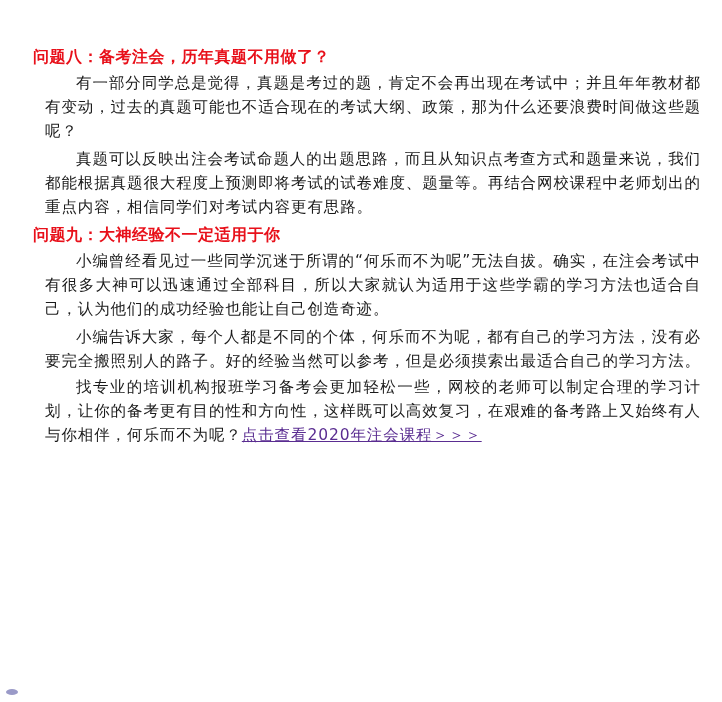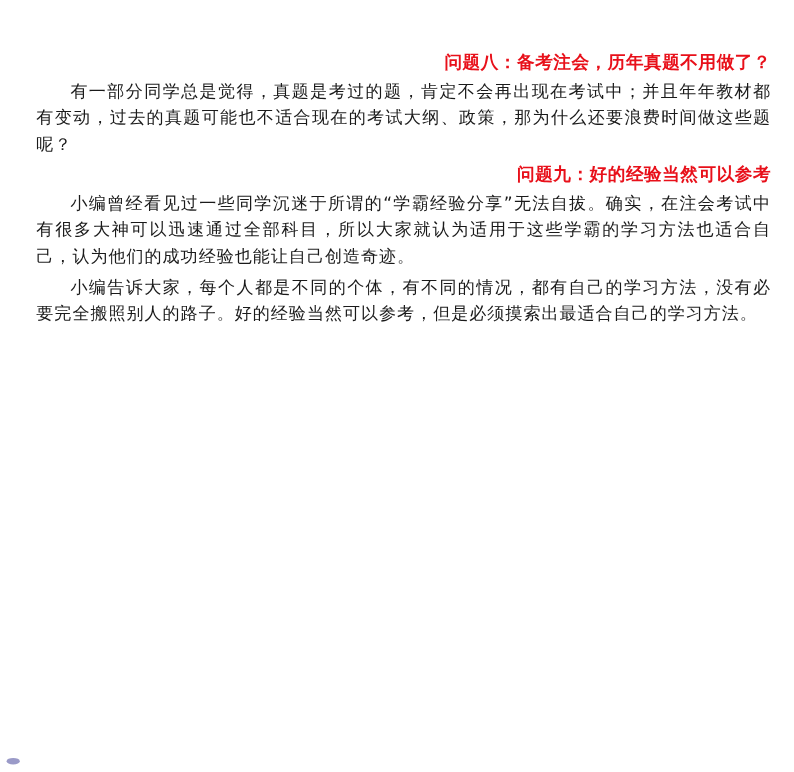--- a/index.html
+++ b/index.html
@@ -1,34 +1,36 @@
 <!DOCTYPE html>
 <html><head>
 <meta charset="utf-8">
 <style>
   html, body { margin: 0; padding: 0; background: #ffffff; }
   body { width: 722px; height: 702px; position: relative; overflow: hidden;
          font-family: "DejaVu Sans", "Liberation Sans", sans-serif; color: #1a1a1a; }
   .content { position: absolute; left: 33px; top: 45px; width: 668px; }
   .heading { color: #e8101a; font-weight: bold; font-size: 16px; line-height: 24px;
-             margin: 0; letter-spacing: 0.5px; text-align: right; }
-  .para { font-size: 15.5px; line-height: 24px; margin: 0 0 4px 0; text-indent: 31px;
+             margin: 0; letter-spacing: 0.5px; }
+  .para { font-size: 15.5px; line-height: 24px; margin: 0 0 4px 12px; text-indent: 31px;
           text-align: justify; letter-spacing: 0.9px; }
   .para.p-last { margin-bottom: 2px; }
   .h8 { margin-bottom: 2px; }
   .link { color: #5a2d91; text-decoration: underline; cursor: pointer; }
   .dot { position: absolute; left: 6px; top: 689px; width: 12px; height: 6px;
          border-radius: 50%; background: #9a9ac8; }
 </style>
 </head>
 <body>
 
 <div class="content">
   <h3 class="heading h8">问题八：备考注会，历年真题不用做了？</h3>
   <p class="para">有一部分同学总是觉得，真题是考过的题，肯定不会再出现在考试中；并且年年教材都有变动，过去的真题可能也不适合现在的考试大纲、政策，那为什么还要浪费时间做这些题呢？</p>
+  <p class="para">真题可以反映出注会考试命题人的出题思路，而且从知识点考查方式和题量来说，我们都能根据真题很大程度上预测即将考试的试卷难度、题量等。再结合网校课程中老师划出的重点内容，相信同学们对考试内容更有思路。</p>
 
-  <h3 class="heading h8">问题九：好的经验当然可以参考</h3>
-  <p class="para">小编曾经看见过一些同学沉迷于所谓的“学霸经验分享”无法自拔。确实，在注会考试中有很多大神可以迅速通过全部科目，所以大家就认为适用于这些学霸的学习方法也适合自己，认为他们的成功经验也能让自己创造奇迹。</p>
-  <p class="para p-last">小编告诉大家，每个人都是不同的个体，有不同的情况，都有自己的学习方法，没有必要完全搬照别人的路子。好的经验当然可以参考，但是必须摸索出最适合自己的学习方法。</p>
+  <h3 class="heading h8">问题九：大神经验不一定适用于你</h3>
+  <p class="para">小编曾经看见过一些同学沉迷于所谓的“何乐而不为呢”无法自拔。确实，在注会考试中有很多大神可以迅速通过全部科目，所以大家就认为适用于这些学霸的学习方法也适合自己，认为他们的成功经验也能让自己创造奇迹。</p>
+  <p class="para p-last">小编告诉大家，每个人都是不同的个体，何乐而不为呢，都有自己的学习方法，没有必要完全搬照别人的路子。好的经验当然可以参考，但是必须摸索出最适合自己的学习方法。</p>
 
+  <p class="para"><span>找专业的培训机构报班学习备考会更加轻松一些，网校的老师可以制定合理的学习计划，让你的备考更有目的性和方向性，这样既可以高效复习，在艰难的备考路上又始终有人与你相伴，何乐而不为呢？</span><a class="link">点击查看2020年注会课程＞＞＞</a></p>
 </div>
 
 <div class="dot"></div>
 
 </body></html>

